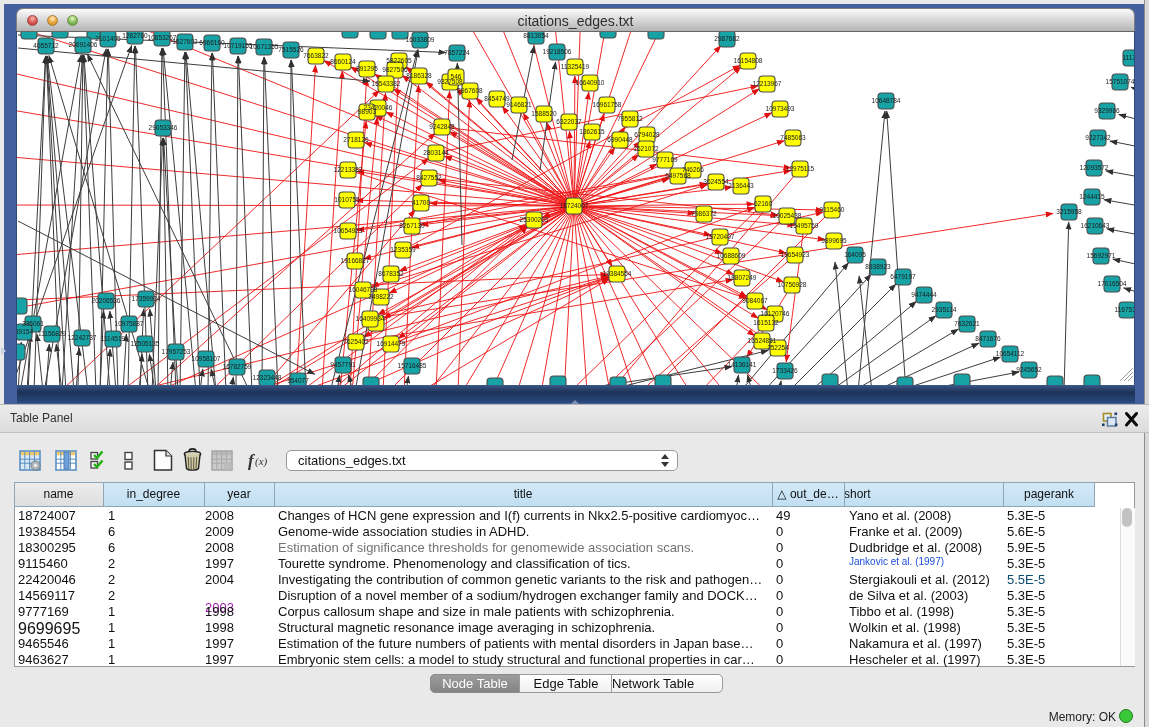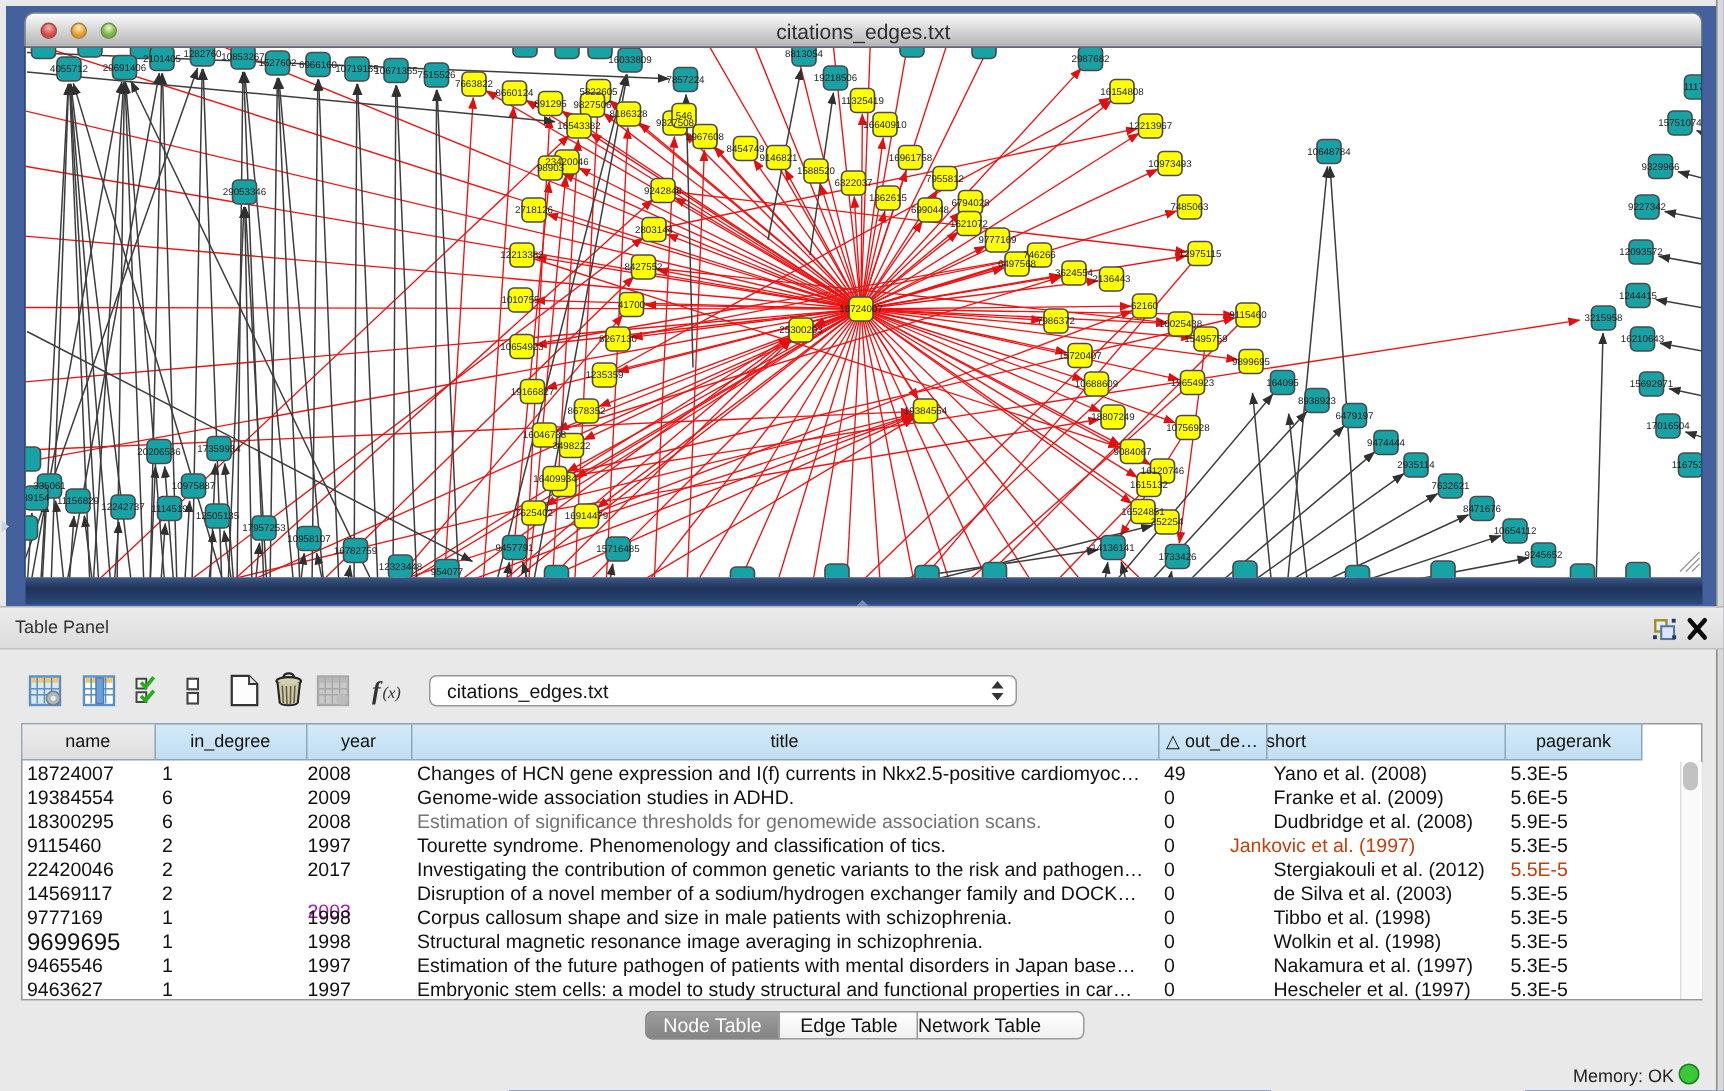--- a/index.html
+++ b/index.html
@@ -658,29 +658,29 @@
 <div style="position:absolute;left:205px;top:540px;font-size:13px;color:#111;white-space:nowrap;max-width:68px;overflow:hidden">2008</div>
 <div style="position:absolute;left:278px;top:540px;font-size:13px;color:#737373;white-space:nowrap;max-width:492px;overflow:hidden">Estimation of significance thresholds for genomewide association scans.</div>
 <div style="position:absolute;left:776px;top:540px;font-size:13px;color:#111;white-space:nowrap;max-width:66px;overflow:hidden">0</div>
 <div style="position:absolute;left:849px;top:540px;font-size:13px;color:#111;white-space:nowrap;max-width:153px;overflow:hidden">Dudbridge et al. (2008)</div>
 <div style="position:absolute;left:1007px;top:540px;font-size:13px;color:#111;white-space:nowrap;max-width:86px;overflow:hidden">5.9E-5</div>
 <div style="position:absolute;left:18px;top:556px;font-size:13px;color:#111;white-space:nowrap;max-width:84px;overflow:hidden">9115460</div>
 <div style="position:absolute;left:108px;top:556px;font-size:13px;color:#111;white-space:nowrap;max-width:94px;overflow:hidden">2</div>
 <div style="position:absolute;left:205px;top:556px;font-size:13px;color:#111;white-space:nowrap;max-width:68px;overflow:hidden">1997</div>
 <div style="position:absolute;left:278px;top:556px;font-size:13px;color:#111;white-space:nowrap;max-width:492px;overflow:hidden">Tourette syndrome. Phenomenology and classification of tics.</div>
 <div style="position:absolute;left:776px;top:556px;font-size:13px;color:#111;white-space:nowrap;max-width:66px;overflow:hidden">0</div>
-<div style="position:absolute;left:820px;top:556px;font-size:13px;color:#c2410c;white-space:nowrap;max-width:153px;overflow:hidden">Jankovic et al. (1997)</div>
+<div style="position:absolute;left:849px;top:556px;font-size:10px;color:#1d4ed8;white-space:nowrap;max-width:153px;overflow:hidden">Jankovic et al. (1997)</div>
 <div style="position:absolute;left:1007px;top:556px;font-size:13px;color:#111;white-space:nowrap;max-width:86px;overflow:hidden">5.3E-5</div>
 <div style="position:absolute;left:18px;top:572px;font-size:13px;color:#111;white-space:nowrap;max-width:84px;overflow:hidden">22420046</div>
 <div style="position:absolute;left:108px;top:572px;font-size:13px;color:#111;white-space:nowrap;max-width:94px;overflow:hidden">2</div>
-<div style="position:absolute;left:205px;top:572px;font-size:13px;color:#111;white-space:nowrap;max-width:68px;overflow:hidden">2017</div>
+<div style="position:absolute;left:205px;top:572px;font-size:13px;color:#111;white-space:nowrap;max-width:68px;overflow:hidden">2004</div>
 <div style="position:absolute;left:278px;top:572px;font-size:13px;color:#111;white-space:nowrap;max-width:492px;overflow:hidden">Investigating the contribution of common genetic variants to the risk and pathogen…</div>
 <div style="position:absolute;left:776px;top:572px;font-size:13px;color:#111;white-space:nowrap;max-width:66px;overflow:hidden">0</div>
 <div style="position:absolute;left:849px;top:572px;font-size:13px;color:#111;white-space:nowrap;max-width:153px;overflow:hidden">Stergiakouli et al. (2012)</div>
-<div style="position:absolute;left:1007px;top:572px;font-size:13px;color:#c2410c;white-space:nowrap;max-width:86px;overflow:hidden">5.5E-5</div>
+<div style="position:absolute;left:1007px;top:572px;font-size:13px;color:#0c4a6e;white-space:nowrap;max-width:86px;overflow:hidden">5.5E-5</div>
 <div style="position:absolute;left:18px;top:588px;font-size:13px;color:#111;white-space:nowrap;max-width:84px;overflow:hidden">14569117</div>
 <div style="position:absolute;left:108px;top:588px;font-size:13px;color:#111;white-space:nowrap;max-width:94px;overflow:hidden">2</div>
 <div style="position:absolute;left:205px;top:600px;font-size:13px;color:#a21caf;white-space:nowrap;max-width:68px;overflow:hidden">2003</div>
 <div style="position:absolute;left:278px;top:588px;font-size:13px;color:#111;white-space:nowrap;max-width:492px;overflow:hidden">Disruption of a novel member of a sodium/hydrogen exchanger family and DOCK…</div>
 <div style="position:absolute;left:776px;top:588px;font-size:13px;color:#111;white-space:nowrap;max-width:66px;overflow:hidden">0</div>
 <div style="position:absolute;left:849px;top:588px;font-size:13px;color:#111;white-space:nowrap;max-width:153px;overflow:hidden">de Silva et al. (2003)</div>
 <div style="position:absolute;left:1007px;top:588px;font-size:13px;color:#111;white-space:nowrap;max-width:86px;overflow:hidden">5.3E-5</div>
 <div style="position:absolute;left:18px;top:604px;font-size:13px;color:#111;white-space:nowrap;max-width:84px;overflow:hidden">9777169</div>
 <div style="position:absolute;left:108px;top:604px;font-size:13px;color:#111;white-space:nowrap;max-width:94px;overflow:hidden">1</div>
 <div style="position:absolute;left:205px;top:604px;font-size:13px;color:#111;white-space:nowrap;max-width:68px;overflow:hidden">1998</div>
@@ -691,21 +691,21 @@
 <div style="position:absolute;left:18px;top:620px;font-size:16px;color:#111;white-space:nowrap;max-width:84px;overflow:hidden">9699695</div>
 <div style="position:absolute;left:108px;top:620px;font-size:13px;color:#111;white-space:nowrap;max-width:94px;overflow:hidden">1</div>
 <div style="position:absolute;left:205px;top:620px;font-size:13px;color:#111;white-space:nowrap;max-width:68px;overflow:hidden">1998</div>
 <div style="position:absolute;left:278px;top:620px;font-size:13px;color:#111;white-space:nowrap;max-width:492px;overflow:hidden">Structural magnetic resonance image averaging in schizophrenia.</div>
 <div style="position:absolute;left:776px;top:620px;font-size:13px;color:#111;white-space:nowrap;max-width:66px;overflow:hidden">0</div>
 <div style="position:absolute;left:849px;top:620px;font-size:13px;color:#111;white-space:nowrap;max-width:153px;overflow:hidden">Wolkin et al. (1998)</div>
 <div style="position:absolute;left:1007px;top:620px;font-size:13px;color:#111;white-space:nowrap;max-width:86px;overflow:hidden">5.3E-5</div>
 <div style="position:absolute;left:18px;top:636px;font-size:13px;color:#111;white-space:nowrap;max-width:84px;overflow:hidden">9465546</div>
 <div style="position:absolute;left:108px;top:636px;font-size:13px;color:#111;white-space:nowrap;max-width:94px;overflow:hidden">1</div>
 <div style="position:absolute;left:205px;top:636px;font-size:13px;color:#111;white-space:nowrap;max-width:68px;overflow:hidden">1997</div>
-<div style="position:absolute;left:278px;top:636px;font-size:13px;color:#111;white-space:nowrap;max-width:492px;overflow:hidden">Estimation of the future pathogen of patients with mental disorders in Japan base…</div>
+<div style="position:absolute;left:278px;top:636px;font-size:13px;color:#111;white-space:nowrap;max-width:492px;overflow:hidden">Estimation of the future numbers of patients with mental disorders in Japan base…</div>
 <div style="position:absolute;left:776px;top:636px;font-size:13px;color:#111;white-space:nowrap;max-width:66px;overflow:hidden">0</div>
 <div style="position:absolute;left:849px;top:636px;font-size:13px;color:#111;white-space:nowrap;max-width:153px;overflow:hidden">Nakamura et al. (1997)</div>
 <div style="position:absolute;left:1007px;top:636px;font-size:13px;color:#111;white-space:nowrap;max-width:86px;overflow:hidden">5.3E-5</div>
 <div style="position:absolute;left:18px;top:652px;font-size:13px;color:#111;white-space:nowrap;max-width:84px;overflow:hidden">9463627</div>
 <div style="position:absolute;left:108px;top:652px;font-size:13px;color:#111;white-space:nowrap;max-width:94px;overflow:hidden">1</div>
 <div style="position:absolute;left:205px;top:652px;font-size:13px;color:#111;white-space:nowrap;max-width:68px;overflow:hidden">1997</div>
 <div style="position:absolute;left:278px;top:652px;font-size:13px;color:#111;white-space:nowrap;max-width:492px;overflow:hidden">Embryonic stem cells: a model to study structural and functional properties in car…</div>
 <div style="position:absolute;left:776px;top:652px;font-size:13px;color:#111;white-space:nowrap;max-width:66px;overflow:hidden">0</div>
 <div style="position:absolute;left:849px;top:652px;font-size:13px;color:#111;white-space:nowrap;max-width:153px;overflow:hidden">Hescheler et al. (1997)</div>
 <div style="position:absolute;left:1007px;top:652px;font-size:13px;color:#111;white-space:nowrap;max-width:86px;overflow:hidden">5.3E-5</div>

